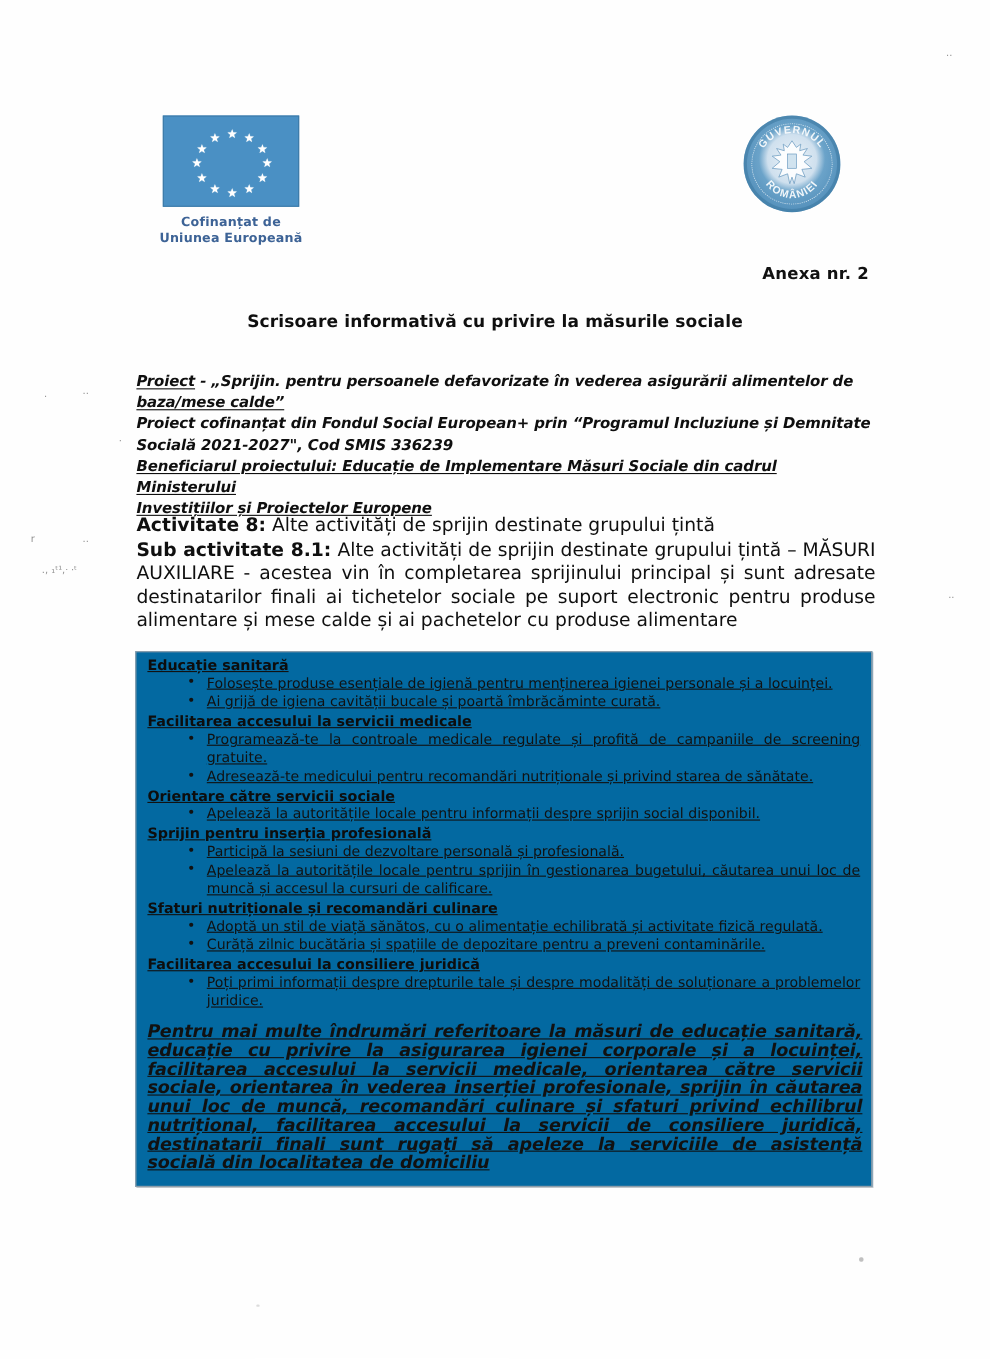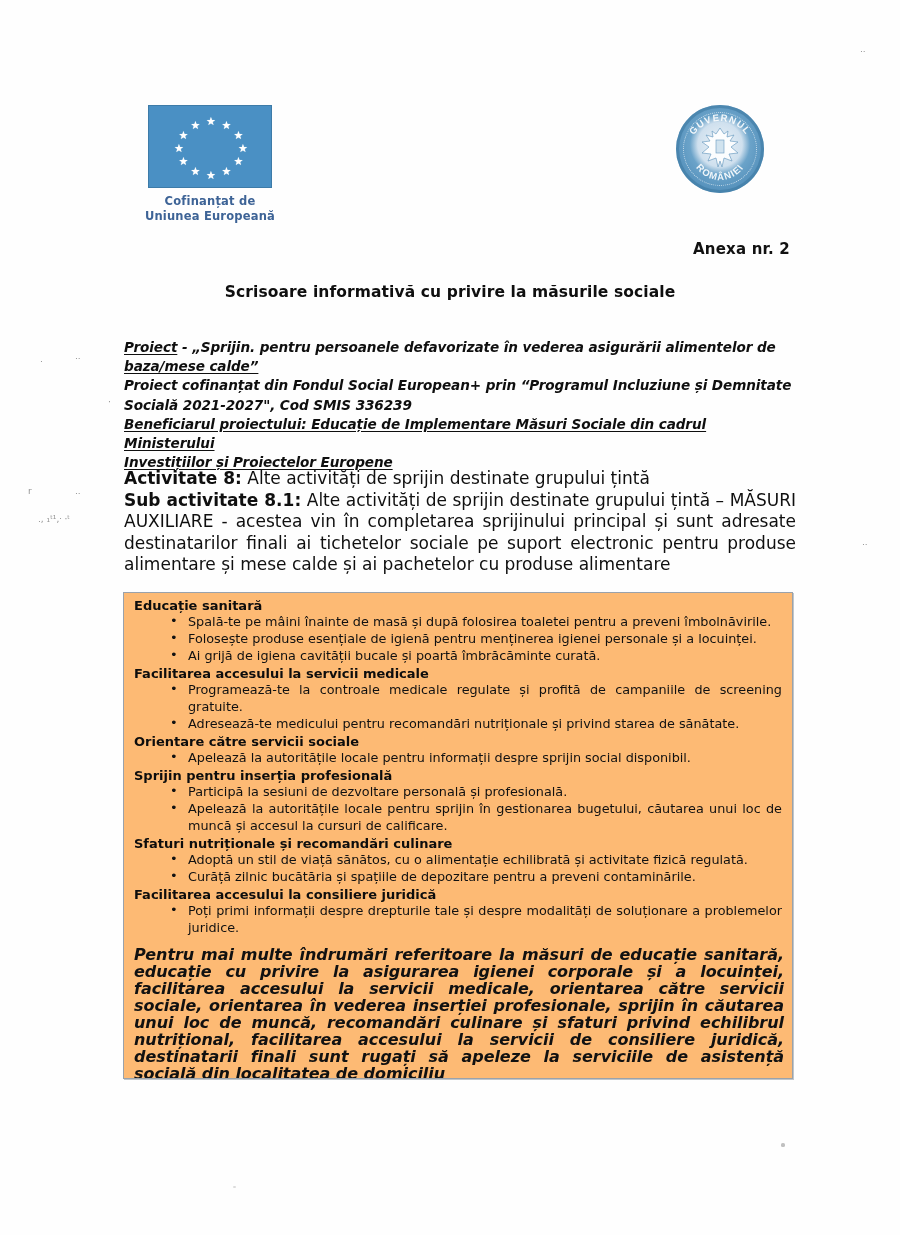--- a/index.html
+++ b/index.html
@@ -172,29 +172,30 @@
   .activity-block .lead { font-weight: bold; }
   .activity-line-1 { margin-bottom: 0px; }
 
   
   .measures-box {
     position: absolute;
     left: 123px;
     top: 592px;
     width: 670px;
     height: 487px;
-    background: #fdba74;
+    background: #0369a1;
     border: 1px solid #9aa2ab;
     box-sizing: border-box;
     box-shadow: 1px 1px 0 rgba(120,130,140,0.45);
     padding: 4px 8px 4px 10px;
     font-size: 12.8px;
     line-height: 16.4px;
     color: #111111;
     overflow: hidden;
+    text-decoration: underline;
   }
   .m-heading {
     font-weight: bold;
     font-size: 13px;
     line-height: 17px;
     color: #0d0d0d;
   }
   .m-list {
     margin: 0 0 0 0;
     padding: 0;
@@ -313,21 +314,20 @@
       <span class="lead">Sub activitate 8.1:</span>
       <span>Alte activități de sprijin destinate grupului țintă – MĂSURI AUXILIARE - acestea vin în completarea sprijinului principal și sunt adresate destinatarilor finali ai tichetelor sociale pe suport electronic pentru produse alimentare și mese calde și ai pachetelor cu produse alimentare</span>
     </div>
   </div>
 
   <div class="measures-box">
 
     <div>
       <div class="m-heading">Educație sanitară</div>
       <ul class="m-list">
-        <li>Spală-te pe mâini înainte de masă și după folosirea toaletei pentru a preveni îmbolnăvirile.</li>
         <li>Folosește produse esențiale de igienă pentru menținerea igienei personale și a locuinței.</li>
         <li>Ai grijă de igiena cavității bucale și poartă îmbrăcăminte curată.</li>
       </ul>
     </div>
 
     <div>
       <div class="m-heading">Facilitarea accesului la servicii medicale</div>
       <ul class="m-list">
         <li>Programează-te la controale medicale regulate și profită de campaniile de screening gratuite.</li>
         <li>Adresează-te medicului pentru recomandări nutriționale și privind starea de sănătate.</li>

